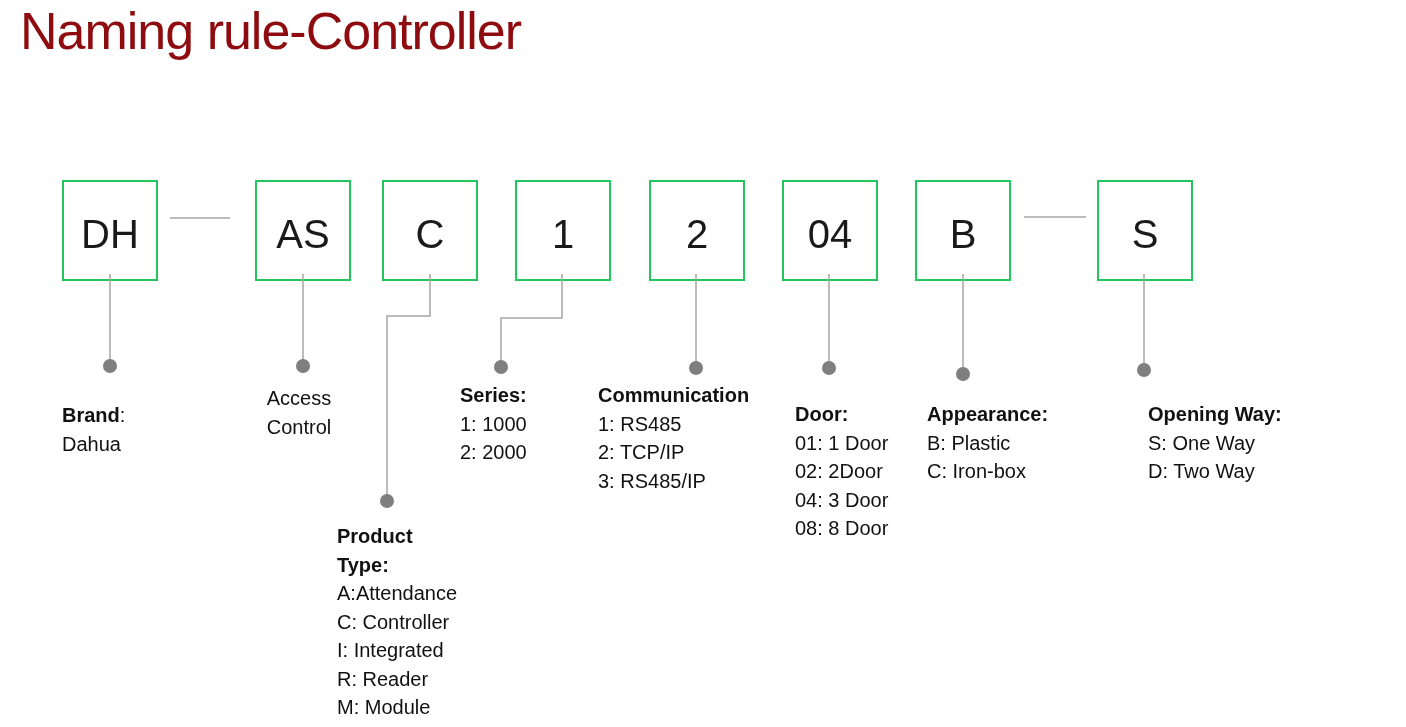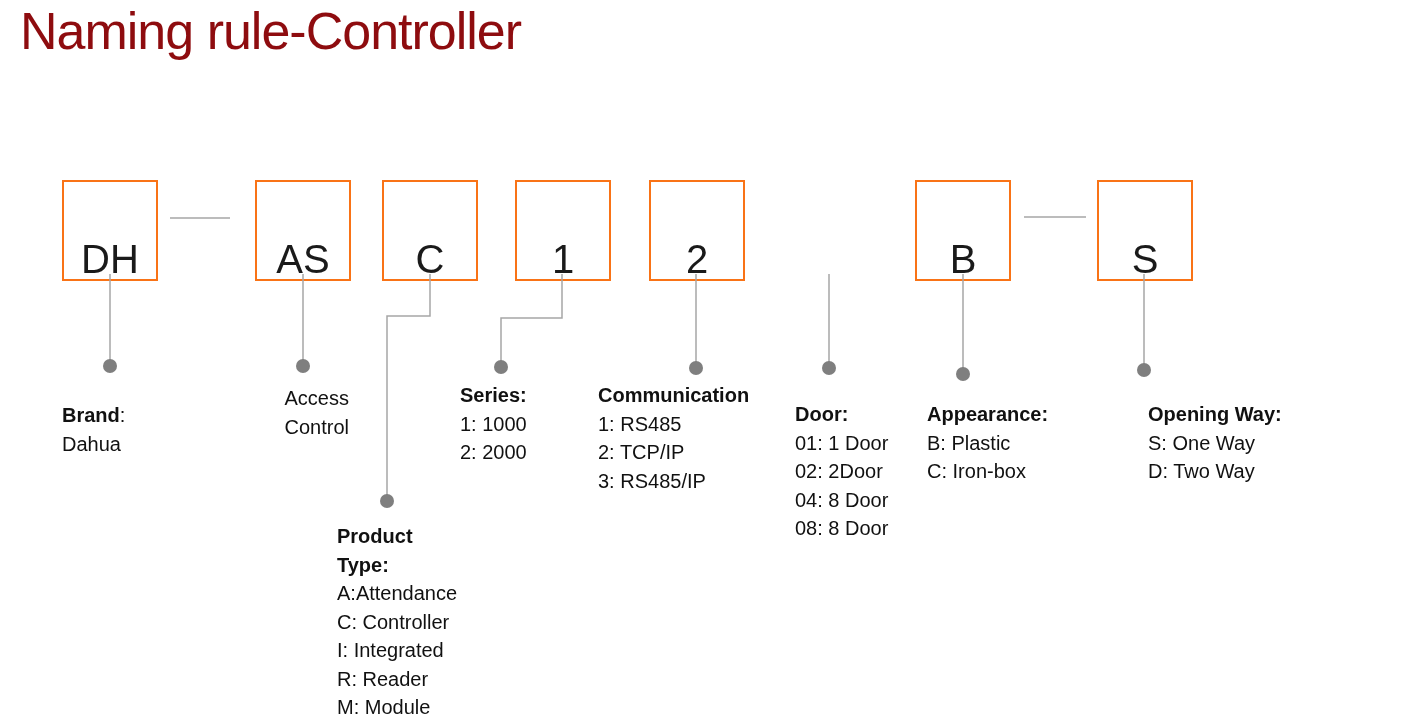--- a/index.html
+++ b/index.html
@@ -22,24 +22,24 @@
     font-weight: 400;
     color: #8E0C0F;
     letter-spacing: -1px;
     white-space: nowrap;
   }
   .box {
     position: absolute;
     top: 180px;
     width: 92px;
     height: 90px;
-    border: 2px solid #f97316;
+    border: 2px solid #22c55e;
     background: #ffffff;
     display: flex;
-    align-items: flex-end;
+    align-items: center;
     justify-content: center;
     padding-top: 7px;
     box-sizing: content-box;
   }
   .box .code {
     font-size: 40px;
     line-height: 40px;
     color: #1a1a1a;
     white-space: nowrap;
   }
@@ -56,21 +56,21 @@
   }
   .dot { fill: #7F7F7F; }
   .label {
     position: absolute;
     font-size: 20px;
     line-height: 28.5px;
     color: #111111;
     white-space: nowrap;
   }
   .label .b { font-weight: 700; }
-  .label-access { width: 100px; text-align: right; }
+  .label-access { width: 100px; text-align: center; }
 </style>
 </head>
 <body>
 
 <div class="stage">
 
   <h1 class="title">Naming rule-Controller</h1>
 
   <div class="box" style="left:62px">
       <span class="code">DH</span>
@@ -79,20 +79,23 @@
       <span class="code">AS</span>
     </div>
   <div class="box" style="left:382px">
       <span class="code">C</span>
     </div>
   <div class="box" style="left:515px">
       <span class="code">1</span>
     </div>
   <div class="box" style="left:649px">
       <span class="code">2</span>
+    </div>
+  <div class="box" style="left:782px">
+      <span class="code">04</span>
     </div>
   <div class="box" style="left:915px">
       <span class="code">B</span>
     </div>
   <div class="box" style="left:1097px">
       <span class="code">S</span>
     </div>
 
   <svg class="wires" width="1406" height="727" viewBox="0 0 1406 727">
     <path class="wire" d="M170 218 H230"></path>
@@ -145,21 +148,21 @@
     <div class="b">Communication</div>
     <div>1: RS485</div>
     <div>2: TCP/IP</div>
     <div>3: RS485/IP</div>
   </div>
 
   <div class="label" style="left:795px; top:400px">
     <div class="b">Door:</div>
     <div>01: 1 Door</div>
     <div>02: 2Door</div>
-    <div>04: 8 Door</div>
+    <div>04: 3 Door</div>
     <div>08: 8 Door</div>
   </div>
 
   <div class="label" style="left:1148px; top:400px">
     <div class="b">Opening Way:</div>
     <div>S: One Way</div>
     <div>D: Two Way</div>
   </div>
 
   <div class="label" style="left:927px; top:400px">

